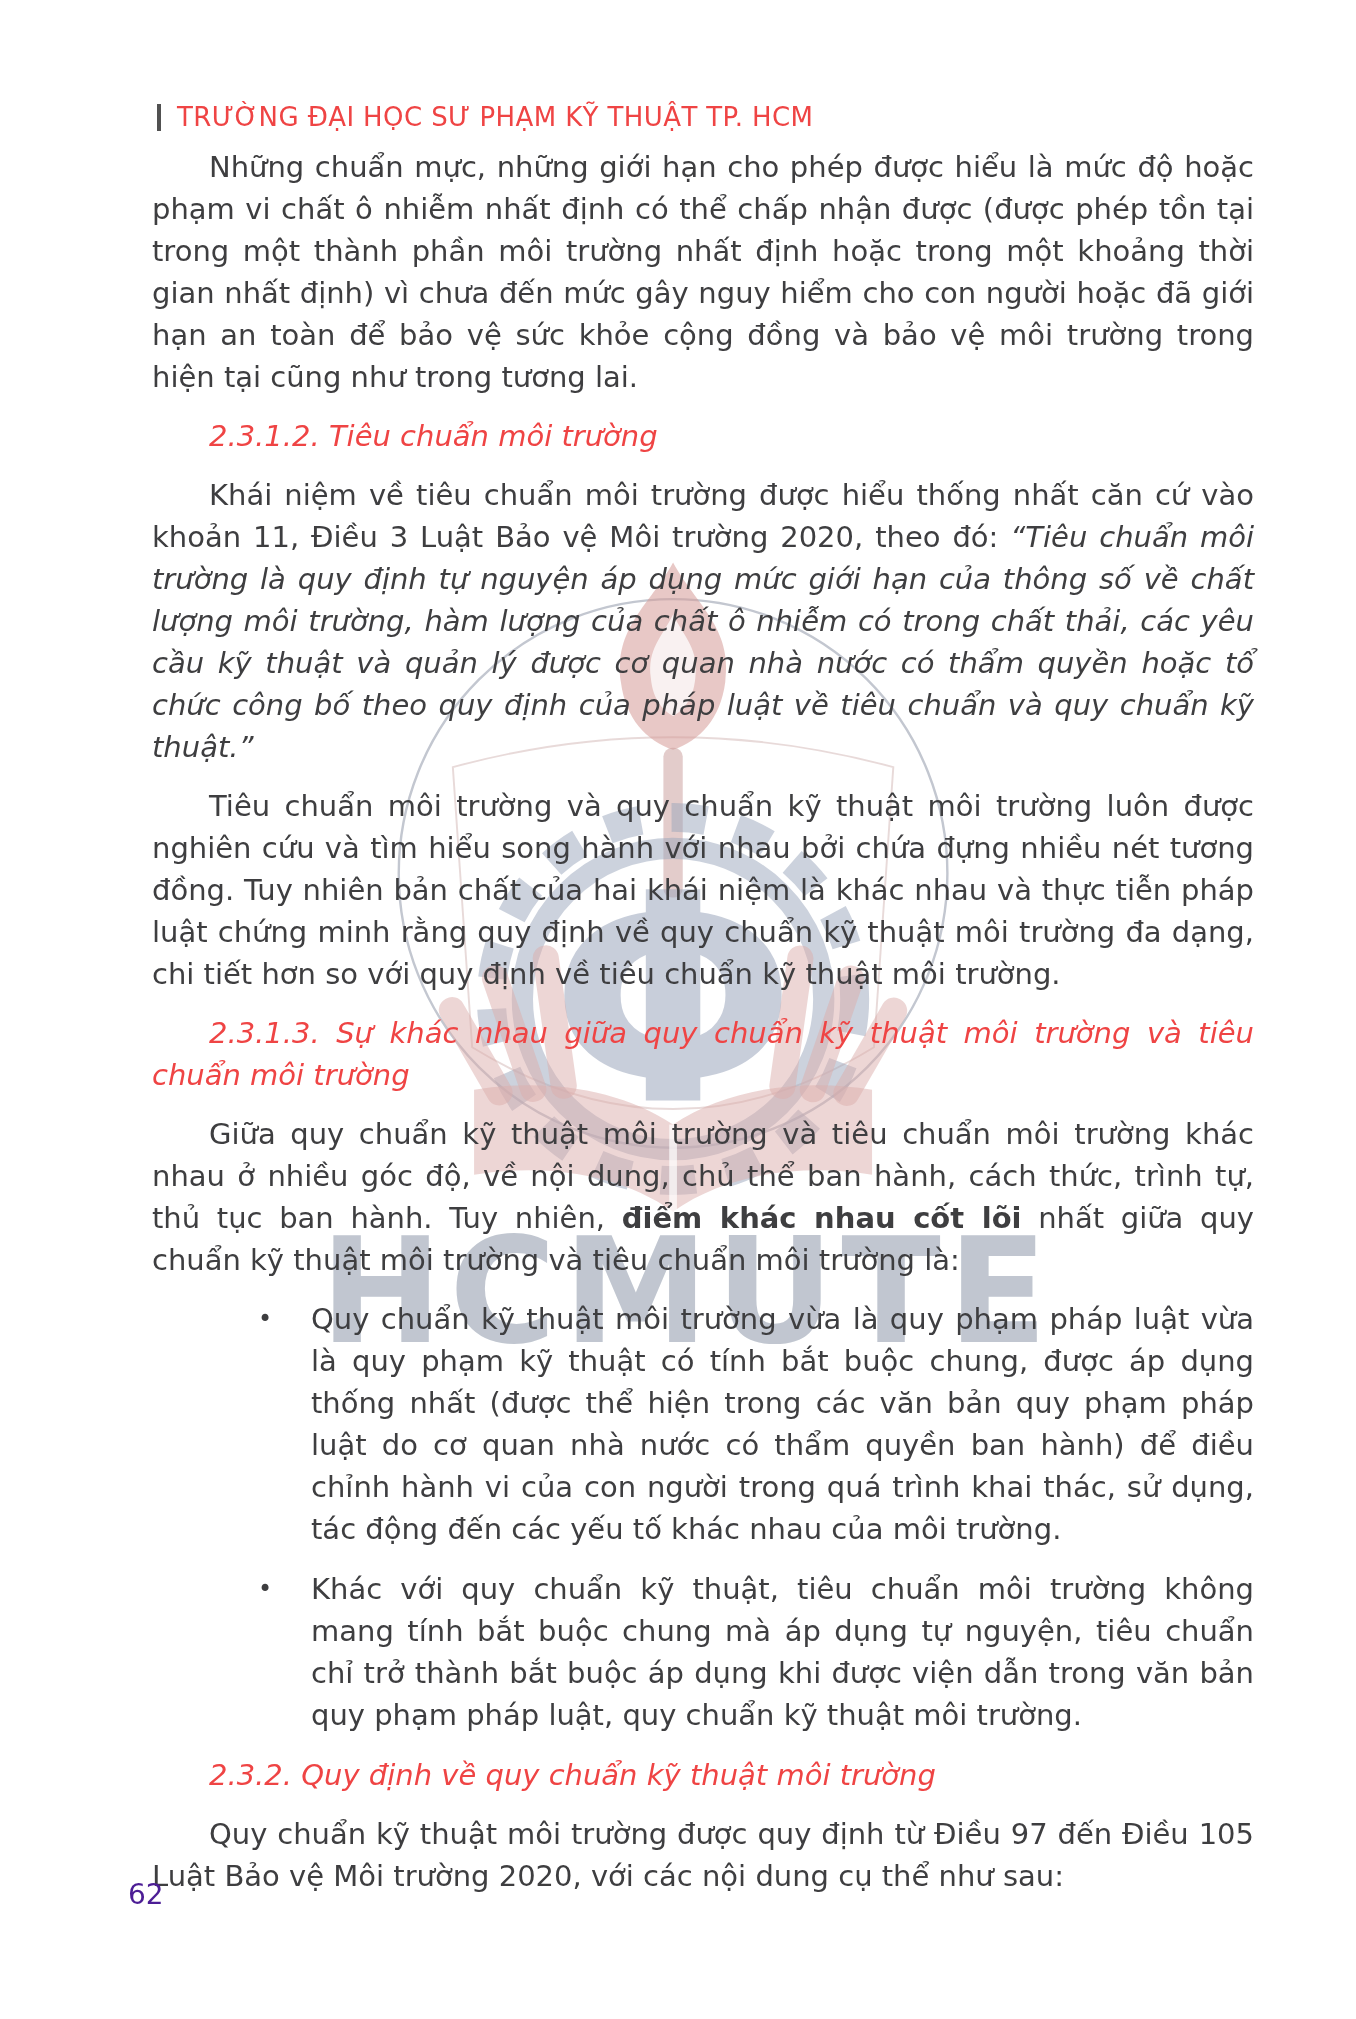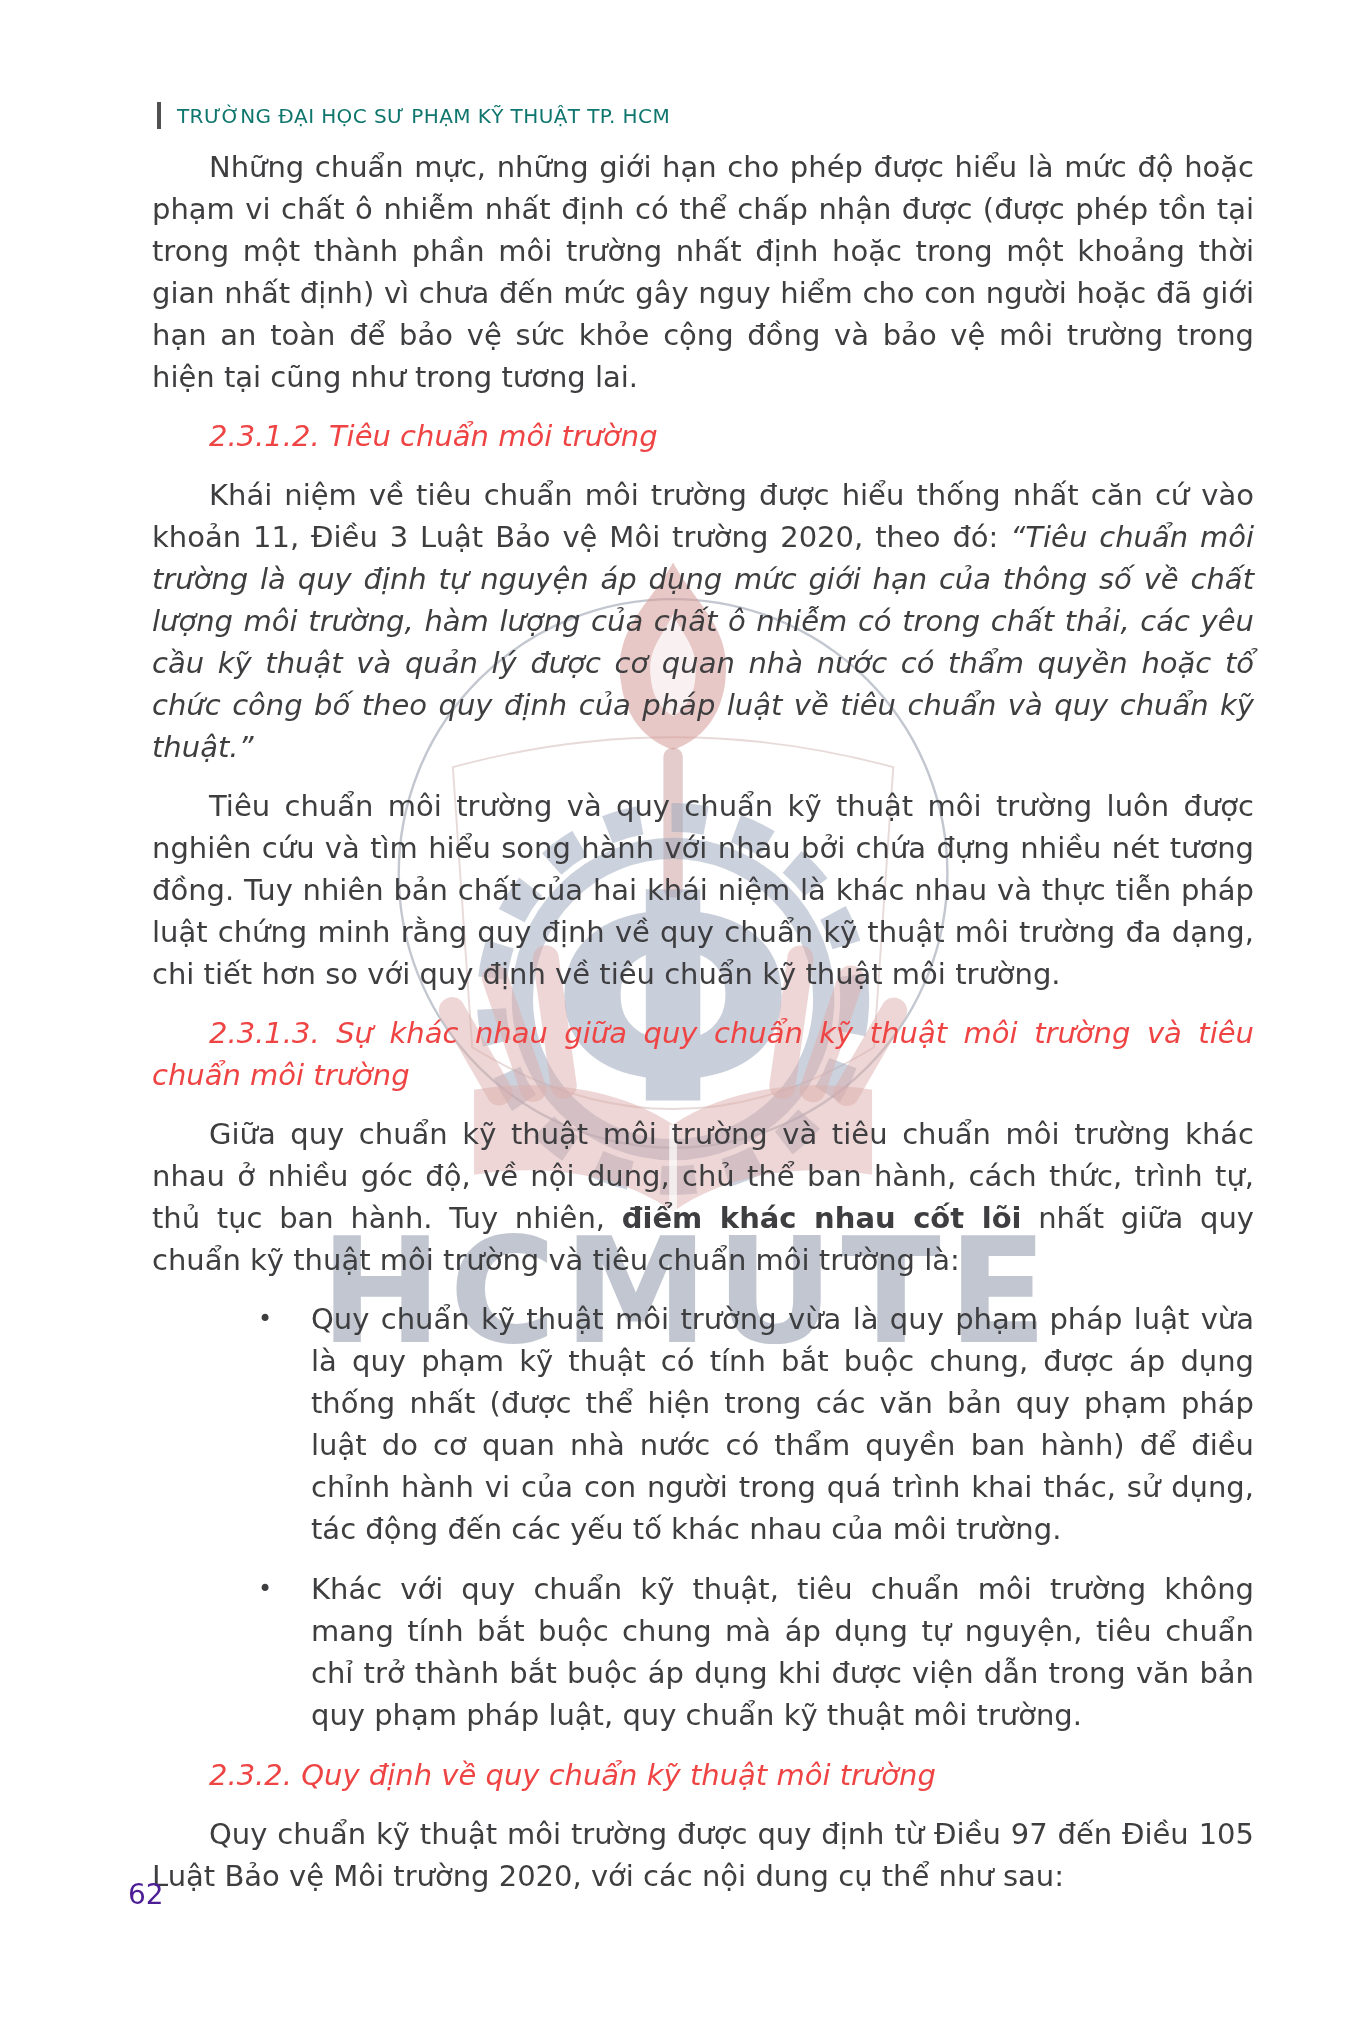--- a/index.html
+++ b/index.html
@@ -16,21 +16,21 @@
   
   .page-header {
     position: absolute; top: 102px; left: 157px;
     display: flex; align-items: center; gap: 16px;
     z-index: 2;
   }
   .header-bar {
     width: 4px; height: 27px; background: #515151;
   }
   .header-title {
-    font-size: 20px; color: #0f766e; letter-spacing: 0.4px;
+    font-size: 26px; color: #ef4444; letter-spacing: 0.4px;
   }
 
   
   .watermark {
     position: absolute; left: 320px; top: 545px;
     width: 710px; height: 850px;
     z-index: 0;
   }
   .watermark svg { width: 100%; height: 100%; display: block; }
   .watermark-text {

